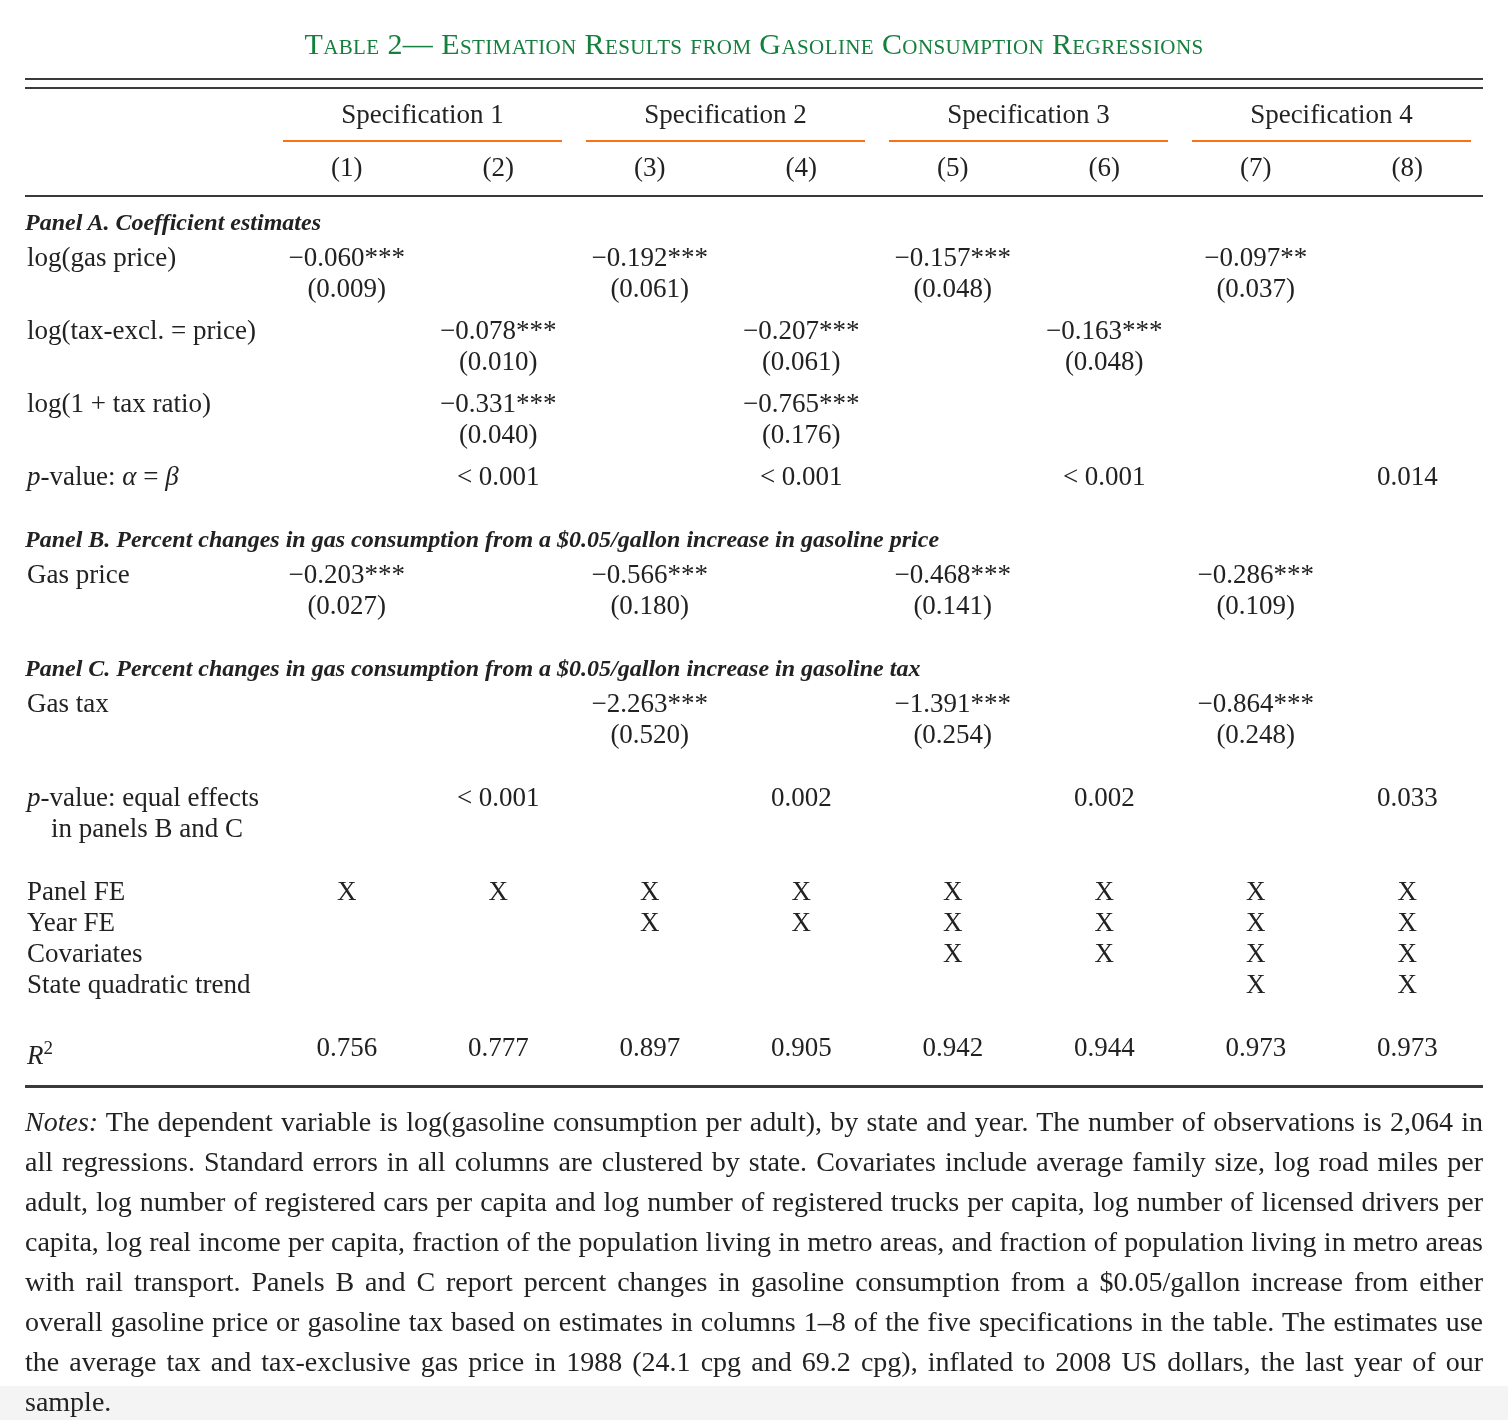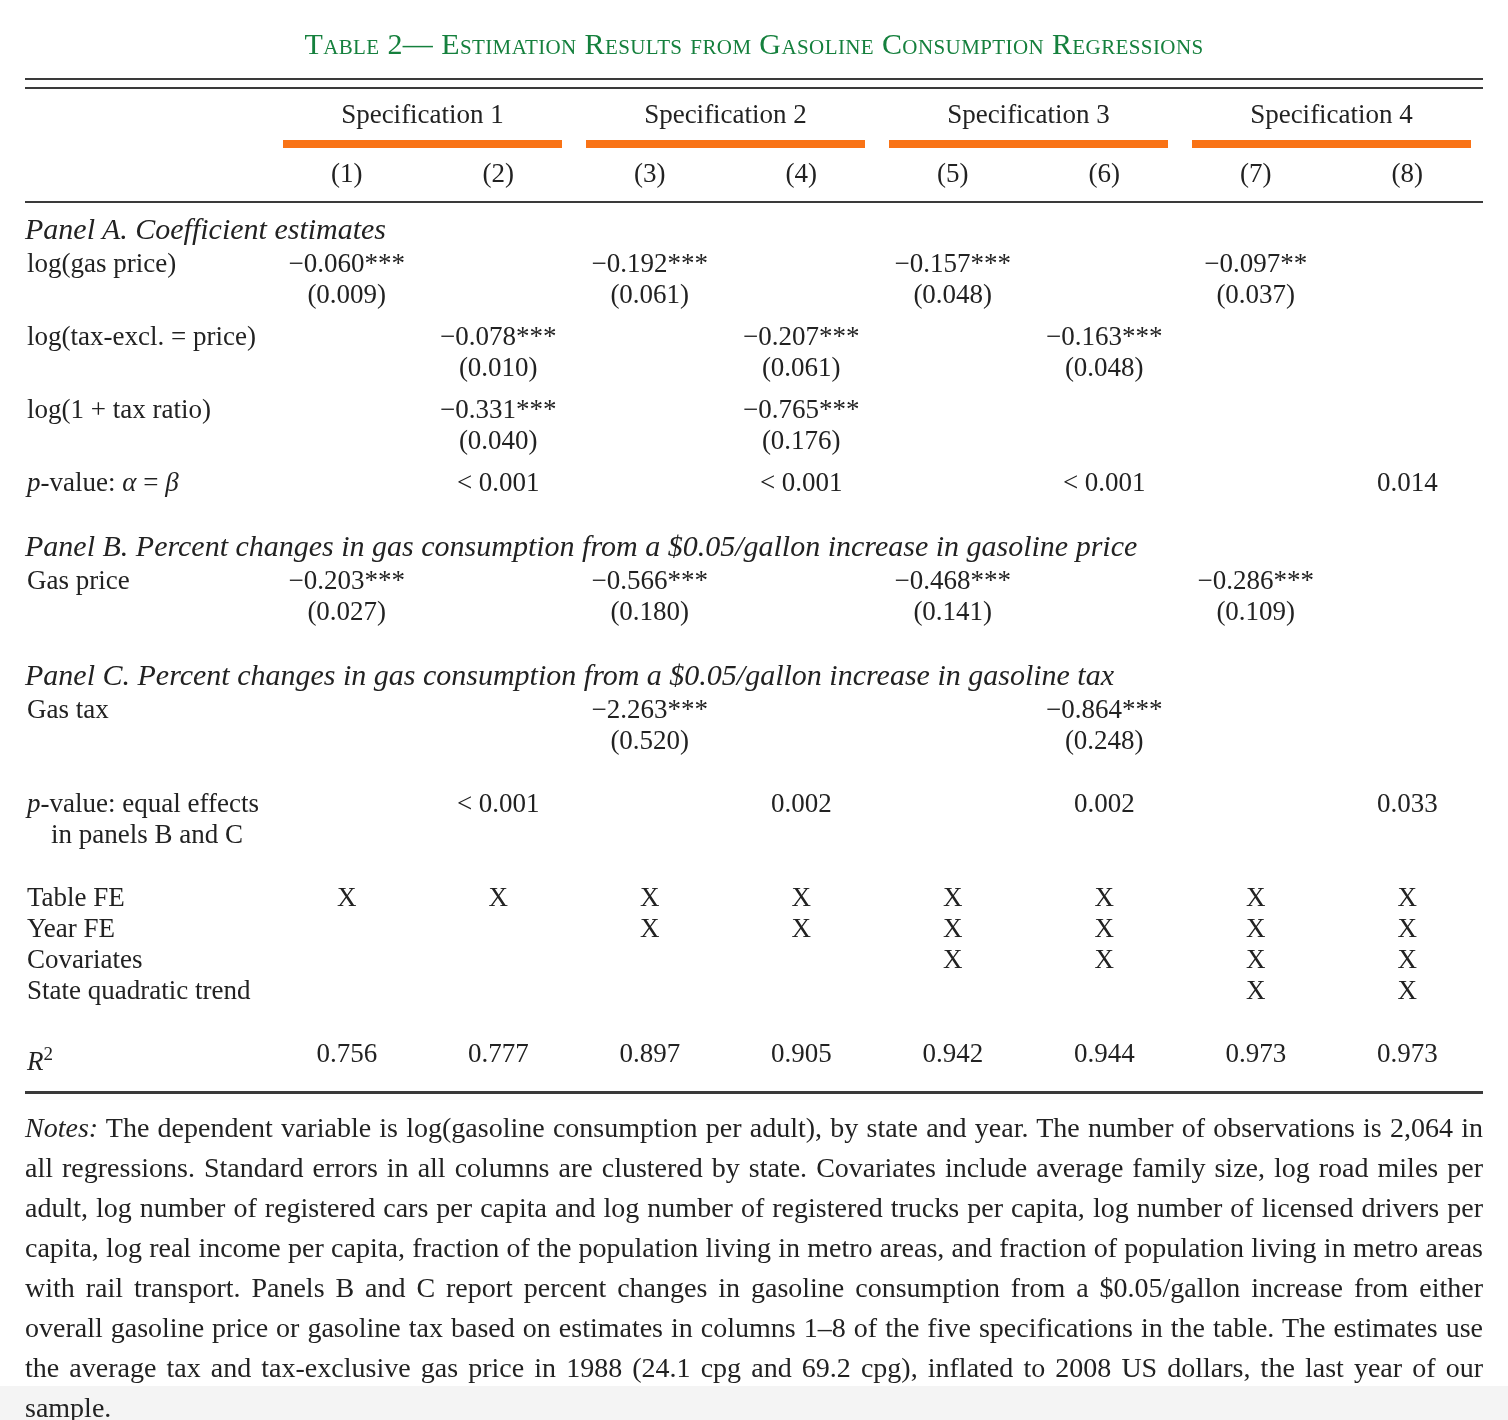--- a/index.html
+++ b/index.html
@@ -46,21 +46,21 @@
 
   .spec-row {
     display: grid;
     grid-template-columns: 246px repeat(4, 1fr);
     margin-top: 10px;
     font-size: 27px;
     line-height: 31px;
   }
   .spec-cell {
     text-align: center;
-    border-bottom: 8px solid #f97316;
+    border-bottom: 2px solid #f97316;
     margin: 0 12px;
     padding-bottom: 10px;
   }
   .num-row {
     display: grid;
     grid-template-columns: 246px repeat(8, 1fr);
     margin-top: 10px;
     font-size: 27px;
     line-height: 31px;
   }
@@ -71,24 +71,25 @@
     grid-template-columns: 246px repeat(8, 1fr);
     font-size: 27px;
     line-height: 31px;
     margin-bottom: 0;
   }
   .row.coef { margin-bottom: 11px; }
   .row.gap-after { margin-bottom: 32px !important; }
 
   .panel-row {
     font-style: italic;
-    font-size: 30px;
+    font-size: 24px;
     line-height: 31px;
     margin: 10px 0 4px 0;
     white-space: nowrap;
+    font-weight: bold;
   }
   .label-cell { white-space: nowrap; padding-left: 2px; }
   .label2 { padding-left: 24px; }
   .cell { text-align: center; }
   .cell sup, .label-cell sup { font-size: 19px; }
 
   .notes {
     font-size: 28px;
     line-height: 40px;
     text-align: justify;
@@ -284,41 +285,45 @@
         </div>
         <div class="cell">
           <div>−2.263***</div>
           <div>(0.520)</div>
         </div>
         <div class="cell">
           <div></div>
           <div></div>
         </div>
         <div class="cell">
+          <div>−1.391***</div>
+          <div>(0.254)</div>
+        </div>
+        <div class="cell">
           <div></div>
           <div></div>
         </div>
         <div class="cell">
           <div>−0.864***</div>
           <div>(0.248)</div>
         </div>
       </div>
       <div class="row values gap-after">
         <div class="label-cell"><i>p</i><span>-value: equal effects</span><div class="label2">in panels B and C</div></div>
         <div class="cell"></div>
         <div class="cell">&lt; 0.001</div>
         <div class="cell"></div>
         <div class="cell">0.002</div>
         <div class="cell"></div>
         <div class="cell">0.002</div>
         <div class="cell"></div>
         <div class="cell">0.033</div>
       </div>
       <div class="row values">
-        <div class="label-cell"><span>Table FE</span></div>
+        <div class="label-cell"><span>Panel FE</span></div>
         <div class="cell">X</div>
         <div class="cell">X</div>
         <div class="cell">X</div>
         <div class="cell">X</div>
         <div class="cell">X</div>
         <div class="cell">X</div>
         <div class="cell">X</div>
         <div class="cell">X</div>
       </div>
       <div class="row values">

